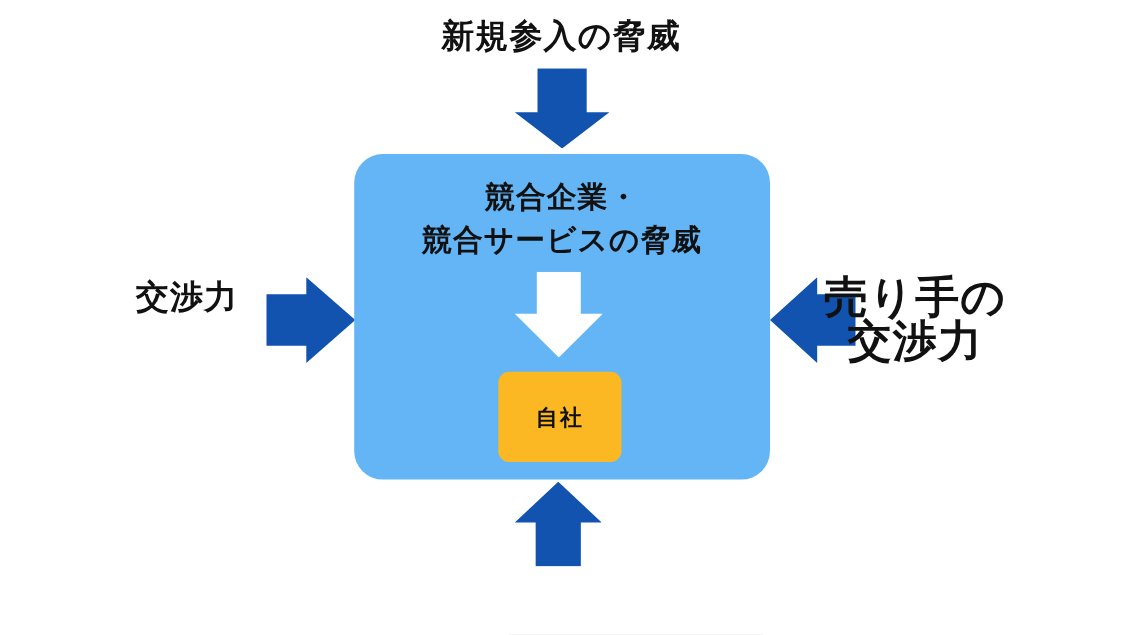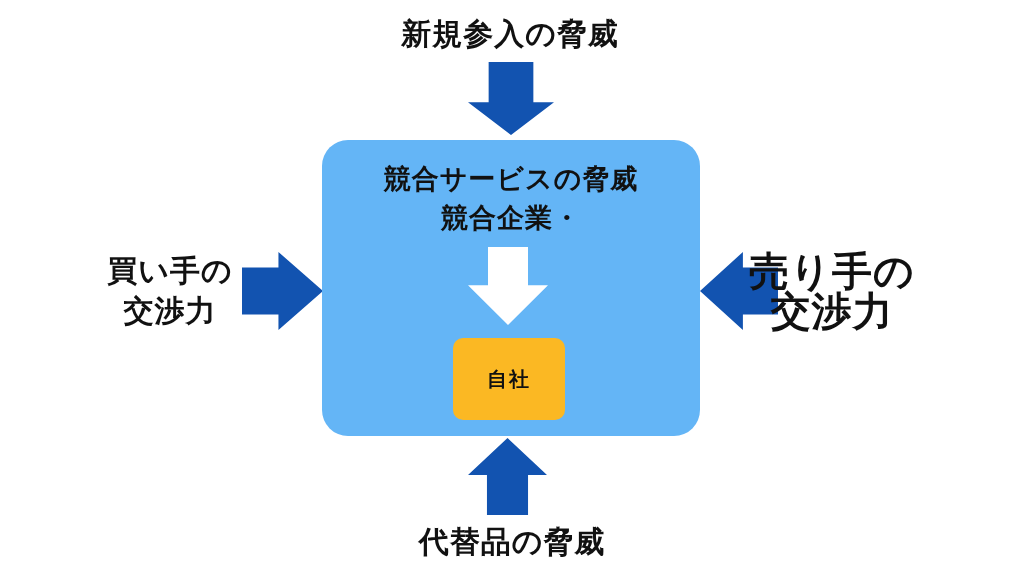--- a/index.html
+++ b/index.html
@@ -96,39 +96,37 @@
 </head>
 <body>
 
 <div class="canvas">
 
   <div class="label top-label">新規参入の脅威</div>
 
   <div class="block-arrow arrow-down-top"></div>
 
   <div class="label left-label">
-    <span class="line">買い手の</span>
     <span class="line">交渉力</span>
   </div>
 
   <div class="block-arrow arrow-right-left"></div>
 
   <div class="center-box">
     <div class="center-title">
+      <span class="line">競合企業・</span>
       <span class="line">競合サービスの脅威</span>
-      <span class="line">競合企業・</span>
     </div>
     <div class="white-arrow"></div>
     <div class="self-box">自社</div>
   </div>
 
   <div class="block-arrow arrow-left-right"></div>
 
   <div class="label right-label">
     <span class="line">売り手の</span>
     <span class="line">交渉力</span>
   </div>
 
   <div class="block-arrow arrow-up-bottom"></div>
 
-  <div class="label bottom-label">代替品の脅威</div>
 
 </div>
 
 </body></html>

